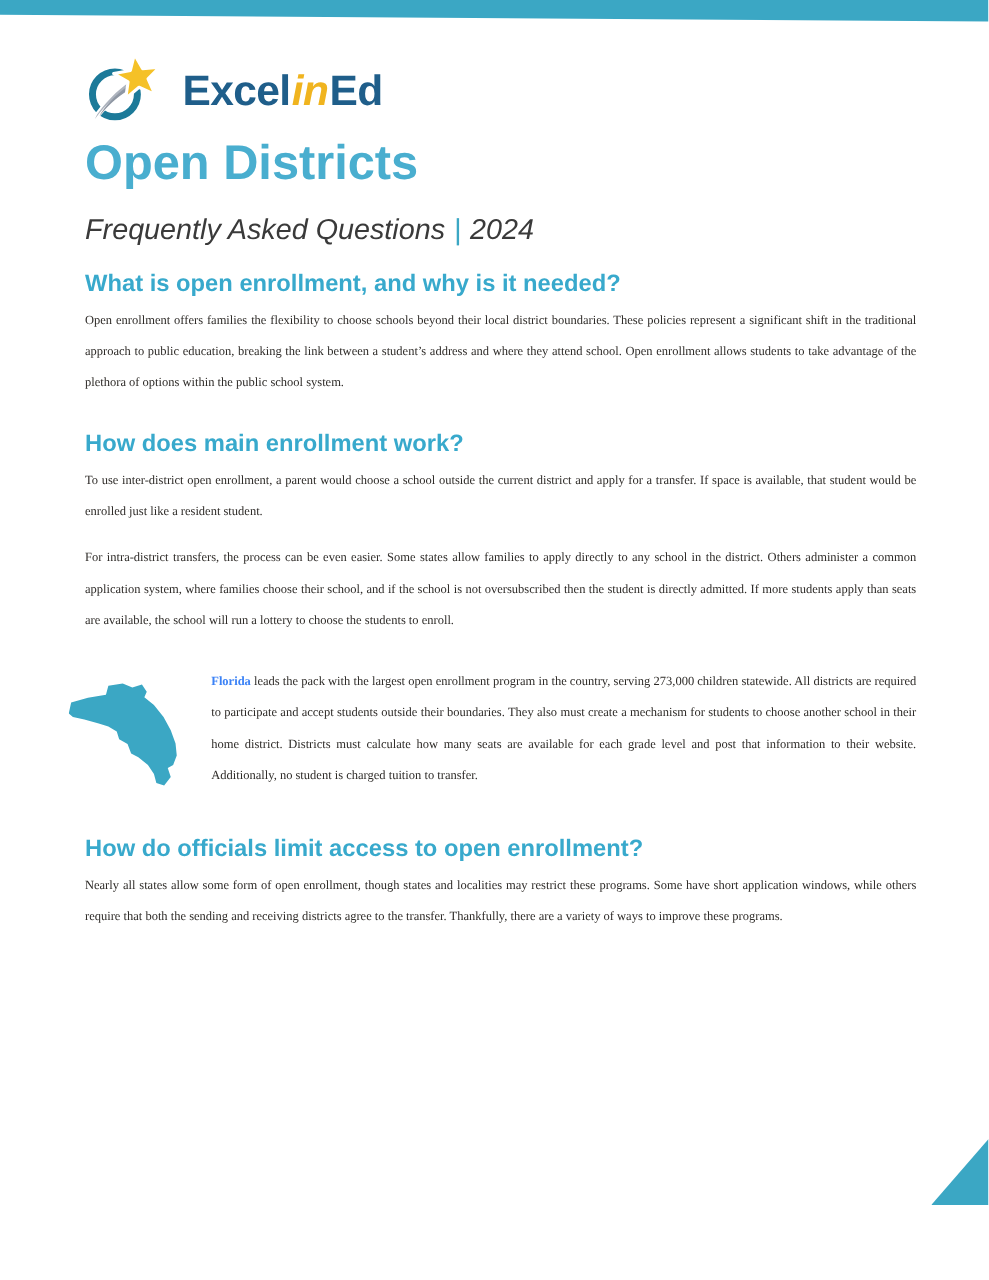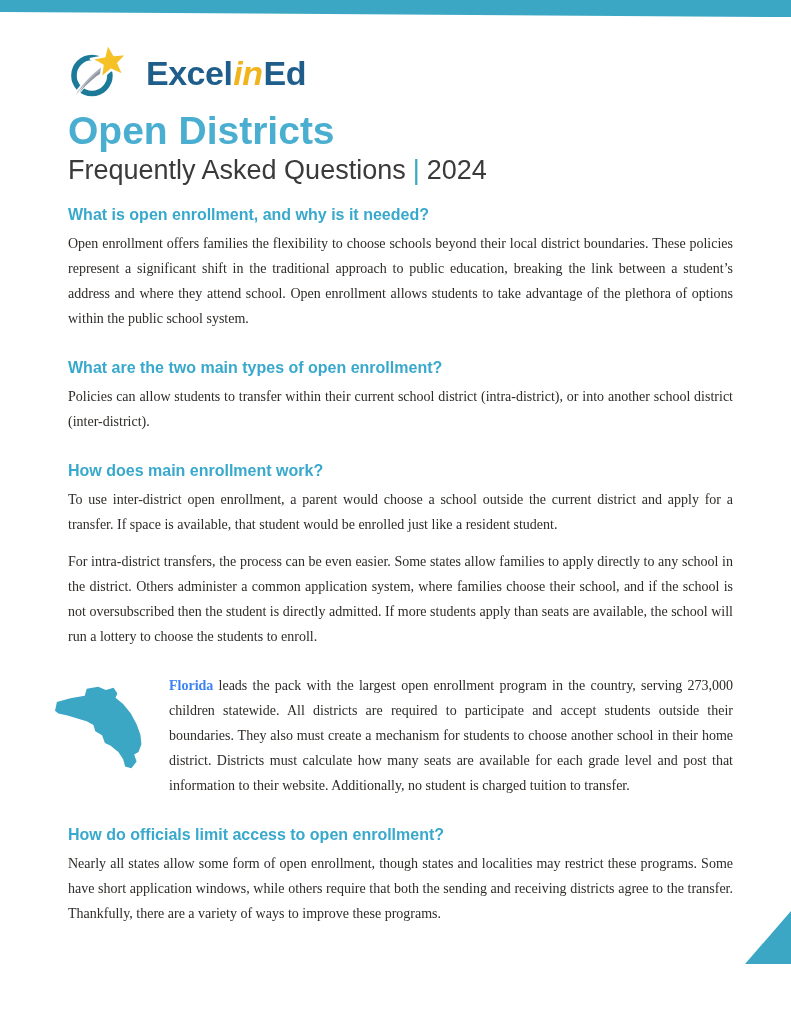--- a/index.html
+++ b/index.html
@@ -47,41 +47,42 @@
 
   h1.doc-title {
     margin: 6px 0 0;
     font-family: "Liberation Sans", sans-serif;
     font-weight: bold;
     font-size: 39px;
     line-height: 42px;
     color: #49aecf;
   }
   .subtitle {
-    margin-top: 5px;
+    margin-top: 18px;
     font-family: "Liberation Sans", sans-serif;
-    font-size: 27px;
+    font-size: 23px;
     line-height: 27px;
     color: #3a3a3a;
+    font-style: italic;
   }
   .subtitle .sep { color: #3ba7c4; padding: 0 7px; }
 
   section.qa { margin-top: 26px; }
   section.qa.first { margin-top: 20px; }
   h2.q-heading {
     margin: 0 0 5px;
     font-family: "Liberation Sans", sans-serif;
     font-weight: bold;
-    font-size: 16px;
+    font-size: 19px;
     line-height: 22px;
     color: #38a9cc;
   }
   p.body-text {
     margin: 0;
-    font-size: 14px;
+    font-size: 10px;
     line-height: 25px;
     text-align: justify;
   }
   p.body-text + p.body-text { margin-top: 12px; }
 
   .spotlight { margin-top: 24px; display: flex; align-items: flex-start; }
   .florida-wrap { flex: 0 0 auto; margin-left: -13px; }
   .florida-wrap svg { width: 96px; height: 110px; display: block; }
   .spot-text { flex: 1; margin-left: 18px; }
   .fl-link {
@@ -118,24 +119,20 @@
 
     <div class="subtitle">
       <span>Frequently Asked Questions</span><span class="sep">|</span><span>2024</span>
     </div>
 
     <section class="qa first">
       <h2 class="q-heading">What is open enrollment, and why is it needed?</h2>
       <p class="body-text">Open enrollment offers families the flexibility to choose schools beyond their local district boundaries. These policies represent a significant shift in the traditional approach to public education, breaking the link between a student’s address and where they attend school. Open enrollment allows students to take advantage of the plethora of options within the public school system.</p>
     </section>
 
-    <section class="qa">
-      <h2 class="q-heading">What are the two main types of open enrollment?</h2>
-      <p class="body-text">Policies can allow students to transfer within their current school district (intra-district), or into another school district (inter-district).</p>
-    </section>
 
     <section class="qa">
       <h2 class="q-heading">How does main enrollment work?</h2>
       <p class="body-text">To use inter-district open enrollment, a parent would choose a school outside the current district and apply for a transfer. If space is available, that student would be enrolled just like a resident student.</p>
       <p class="body-text">For intra-district transfers, the process can be even easier. Some states allow families to apply directly to any school in the district. Others administer a common application system, where families choose their school, and if the school is not oversubscribed then the student is directly admitted. If more students apply than seats are available, the school will run a lottery to choose the students to enroll.</p>
     </section>
 
     <section class="spotlight">
       <div class="florida-wrap">
         <svg viewBox="0 0 100 90">

